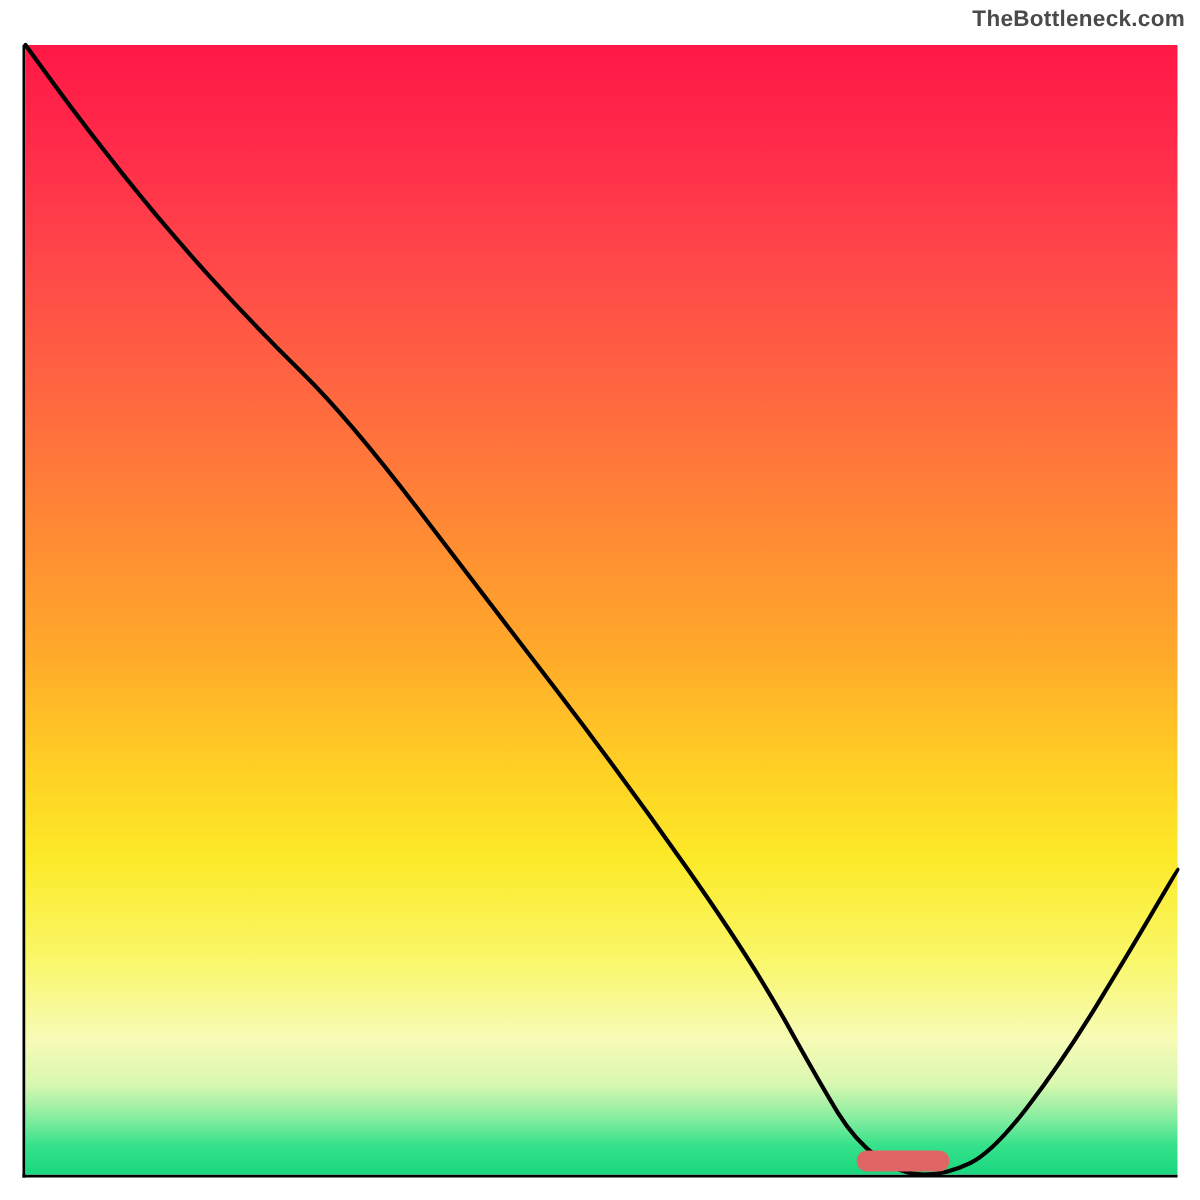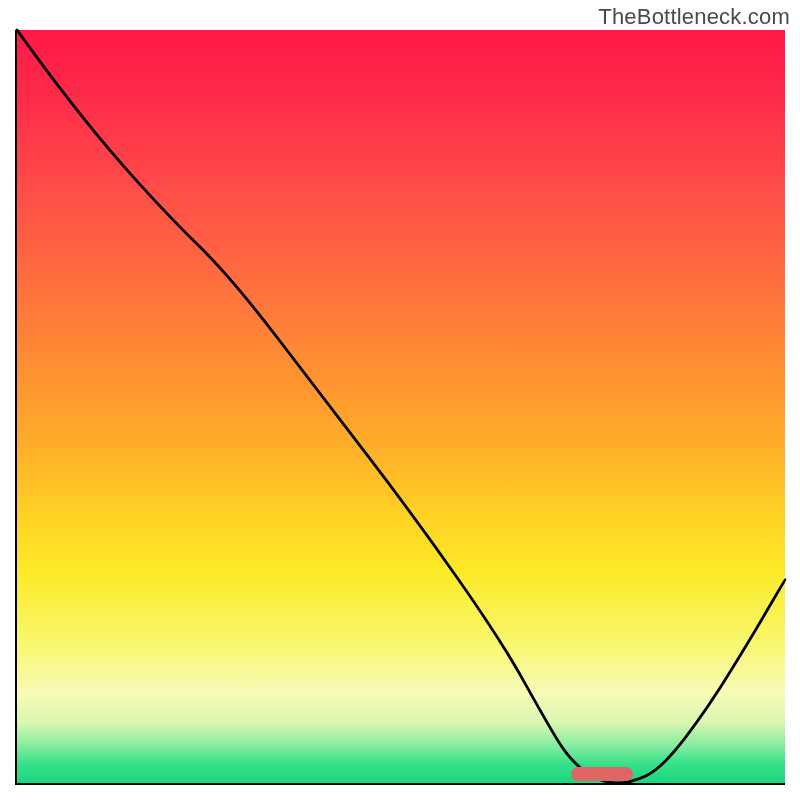--- a/index.html
+++ b/index.html
@@ -1,17 +1,17 @@
 <!DOCTYPE html>
 <html><head>
 <meta charset="utf-8">
 <style>
 *{margin:0;padding:0;box-sizing:border-box}
 body{width:800px;height:800px;background:#fff;font-family:Arial,Helvetica,sans-serif;position:relative;overflow:hidden}
-.attribution{position:absolute;top:4px;right:10px;color:#4a4a4a;font-size:22px;font-weight:400;letter-spacing:.2px}
+.attribution{position:absolute;top:4px;right:10px;color:#4a4a4a;font-size:15px;font-weight:700;letter-spacing:.2px}
 .plot{position:absolute;top:30px;left:15px;width:770px;height:755px;border-left:2px solid #000;border-bottom:2px solid #000}
 .gradient{position:absolute;inset:0;background:linear-gradient(to bottom,
   #ff1846 0%,
   #ff2b4a 9%,
   #ff4a49 20%,
   #ff6a3f 32%,
   #ff8a34 43%,
   #ffaa2a 54%,
   #ffd024 64%,
   #fcea28 72%,

